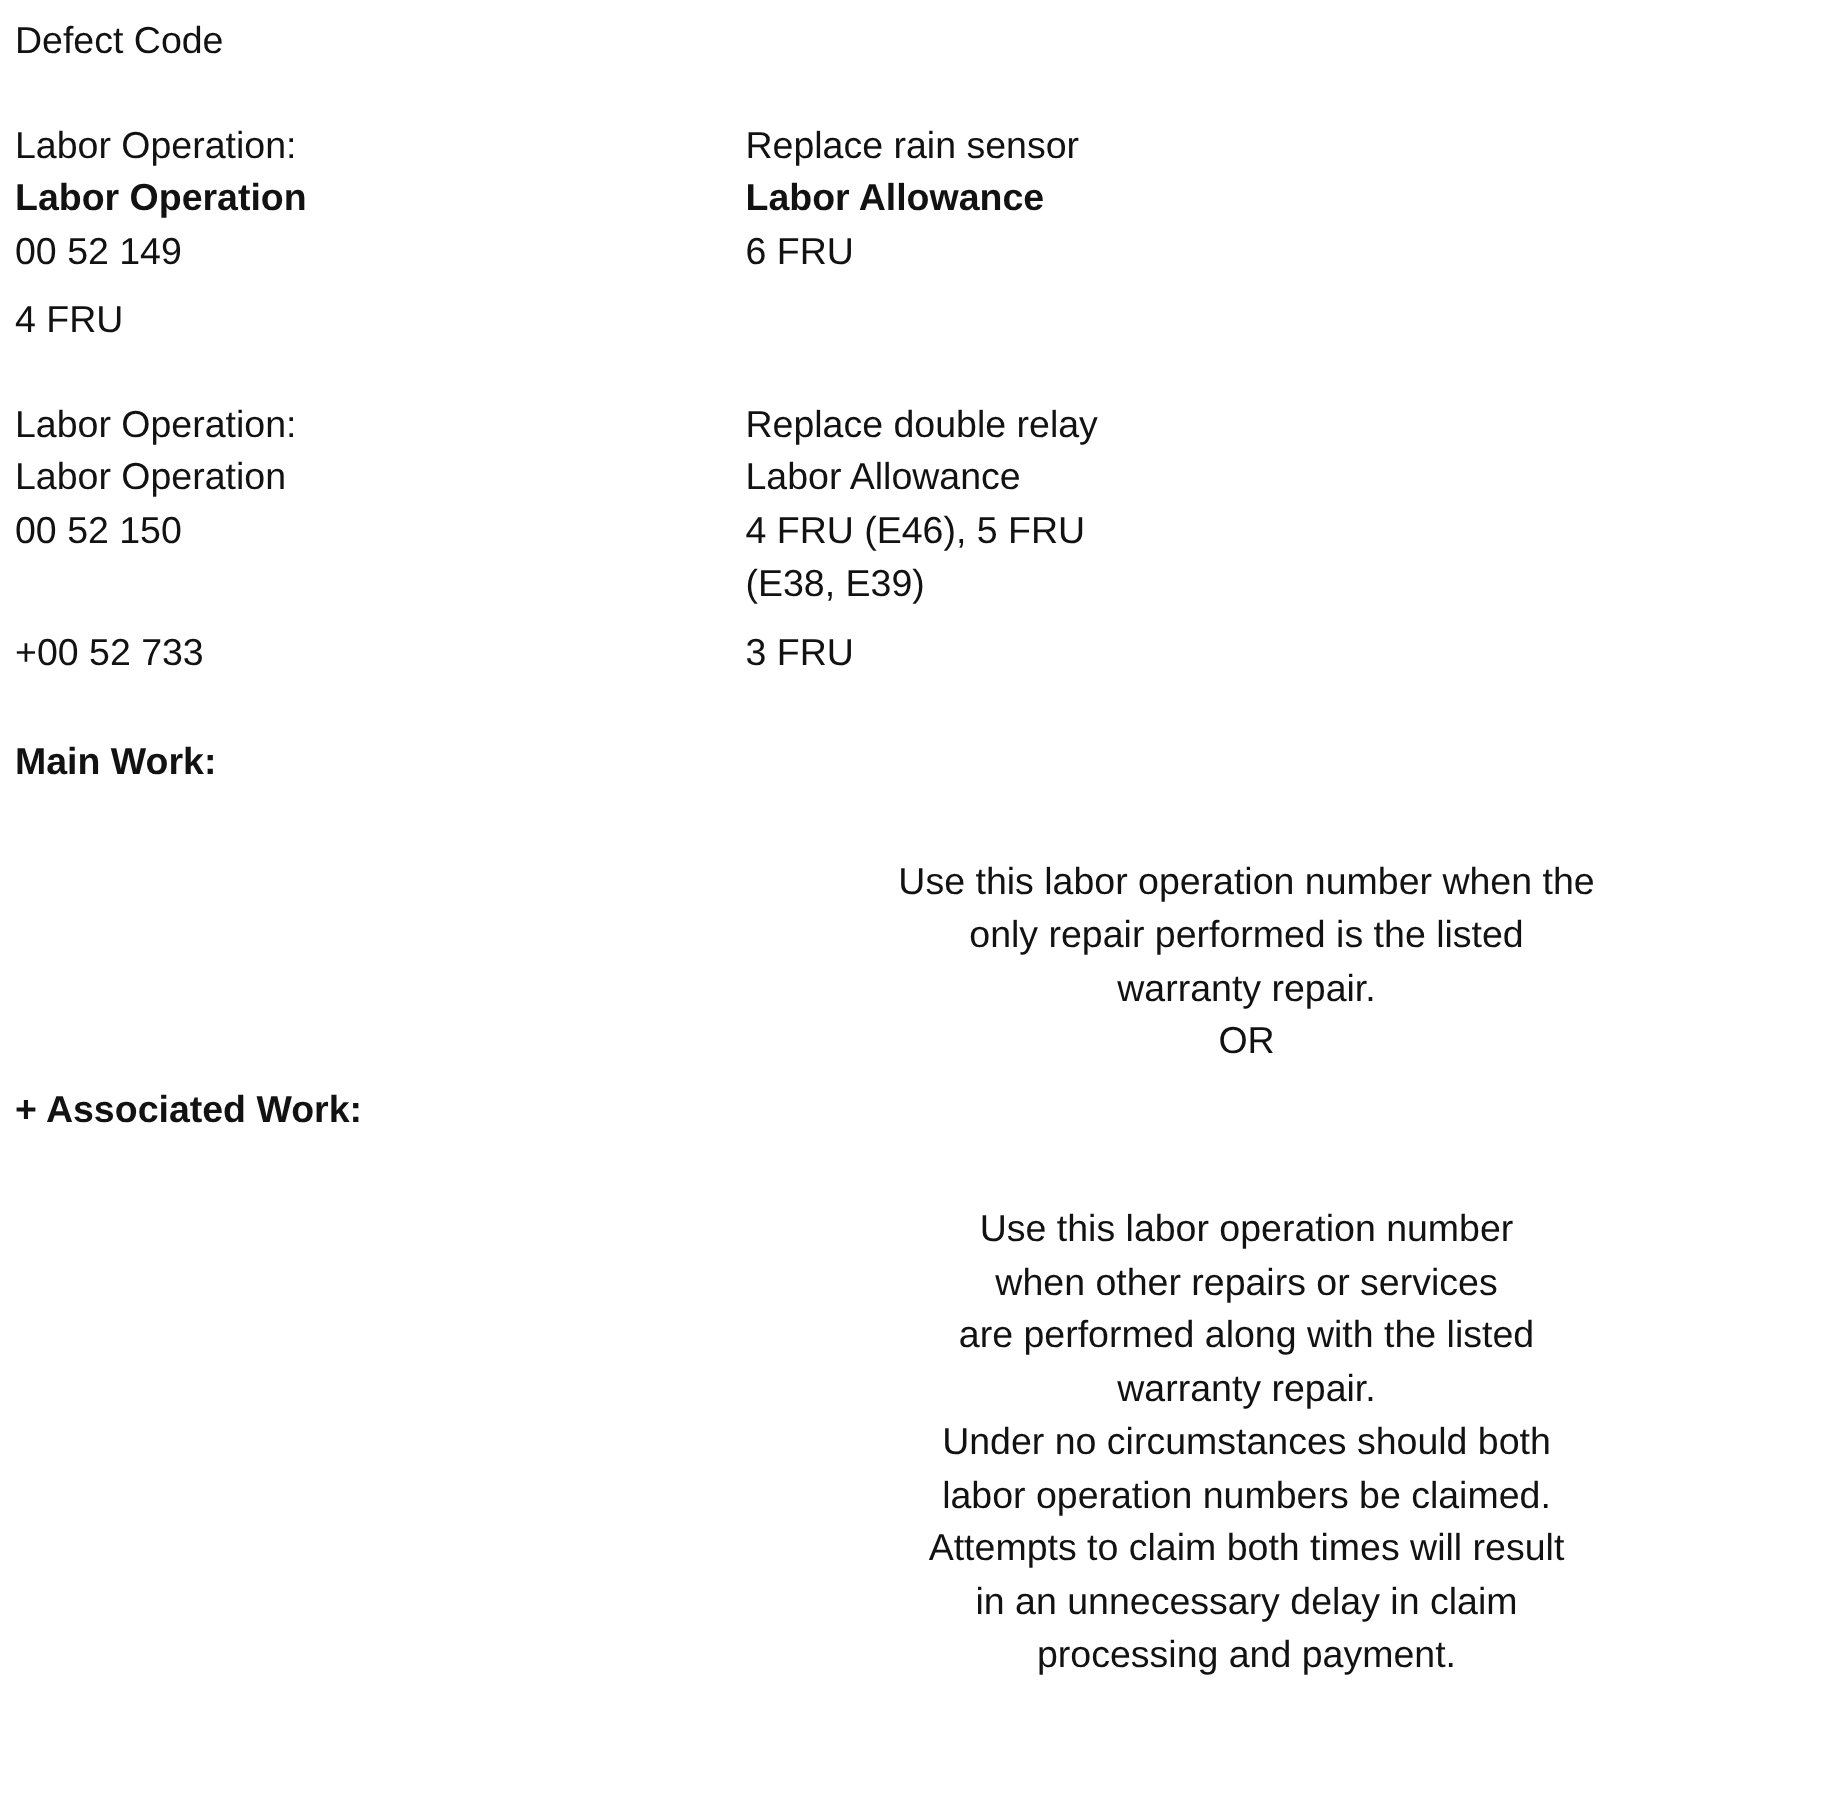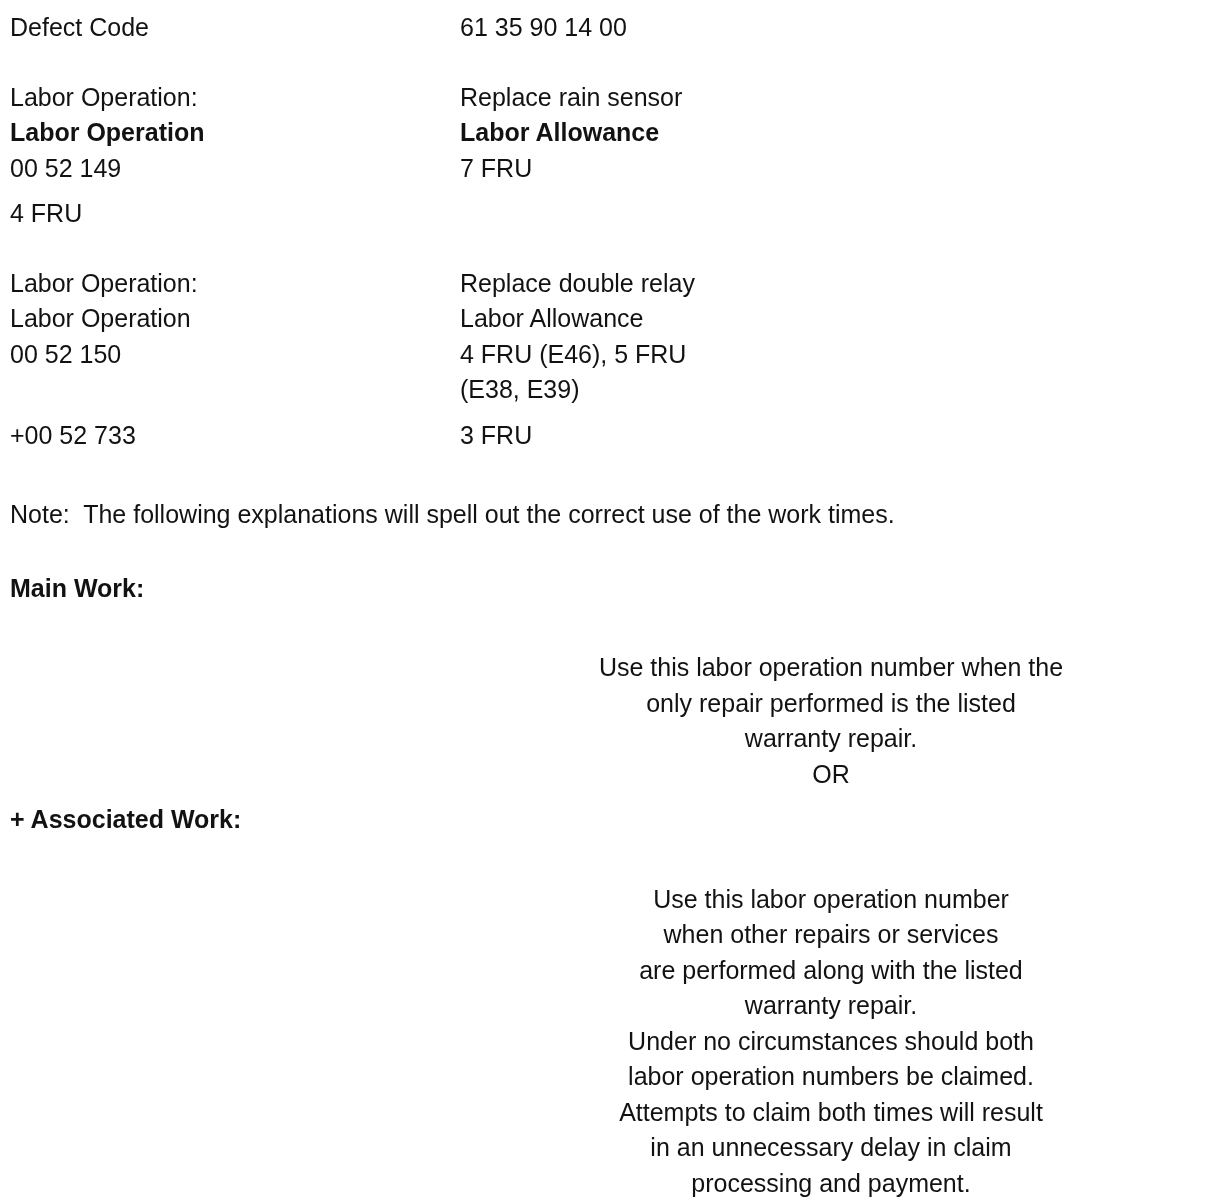--- a/index.html
+++ b/index.html
@@ -13,20 +13,21 @@
     box-sizing: border-box;
     padding: 10px 14px 10px 10px;
     font-family: "Liberation Sans", sans-serif;
     font-size: 25px;
     line-height: 1.42;
     color: #121212;
   }
   .row {
     display: flex;
     align-items: flex-start;
+    gap: 37px;
   }
   .col-l {
     flex: 0 0 450px;
     width: 450px;
   }
   .col-r {
     flex: 1 1 auto;
     white-space: pre-line;
   }
   .b {
@@ -45,35 +46,34 @@
     white-space: pre-wrap;
   }
 </style>
 </head>
 <body>
 
 <div class="page">
 
   <div class="row">
     <div class="col-l">Defect Code</div>
-    <div class="col-r">61 35 90 14 00</div>
   </div>
 
   <div class="mt-md">
     <div class="row">
       <div class="col-l">Labor Operation:</div>
       <div class="col-r">Replace rain sensor</div>
     </div>
     <div class="row">
       <div class="col-l b">Labor Operation</div>
       <div class="col-r b">Labor Allowance</div>
     </div>
     <div class="row">
       <div class="col-l">00 52 149</div>
-      <div class="col-r">7 FRU</div>
+      <div class="col-r">6 FRU</div>
     </div>
     <div class="row mt-sm">
       <div class="col-r">4 FRU</div>
     </div>
   </div>
 
   <div class="mt-md">
     <div class="row">
       <div class="col-l">Labor Operation:</div>
       <div class="col-r">Replace double relay</div>
@@ -86,21 +86,20 @@
       <div class="col-l">00 52 150</div>
       <div class="col-r">4 FRU (E46), 5 FRU
 (E38, E39)</div>
     </div>
     <div class="row mt-sm">
       <div class="col-l">+00 52 733</div>
       <div class="col-r">3 FRU</div>
     </div>
   </div>
 
-  <div class="mt-lg note">Note:  The following explanations will spell out the correct use of the work times.</div>
 
   <div class="mt-xl b">Main Work:</div>
   <div class="indented mt-lg">Use this labor operation number when the
 only repair performed is the listed
 warranty repair.
 OR</div>
 
   <div class="b mt-sm">+ Associated Work:</div>
   <div class="indented mt-lg">Use this labor operation number
 when other repairs or services

